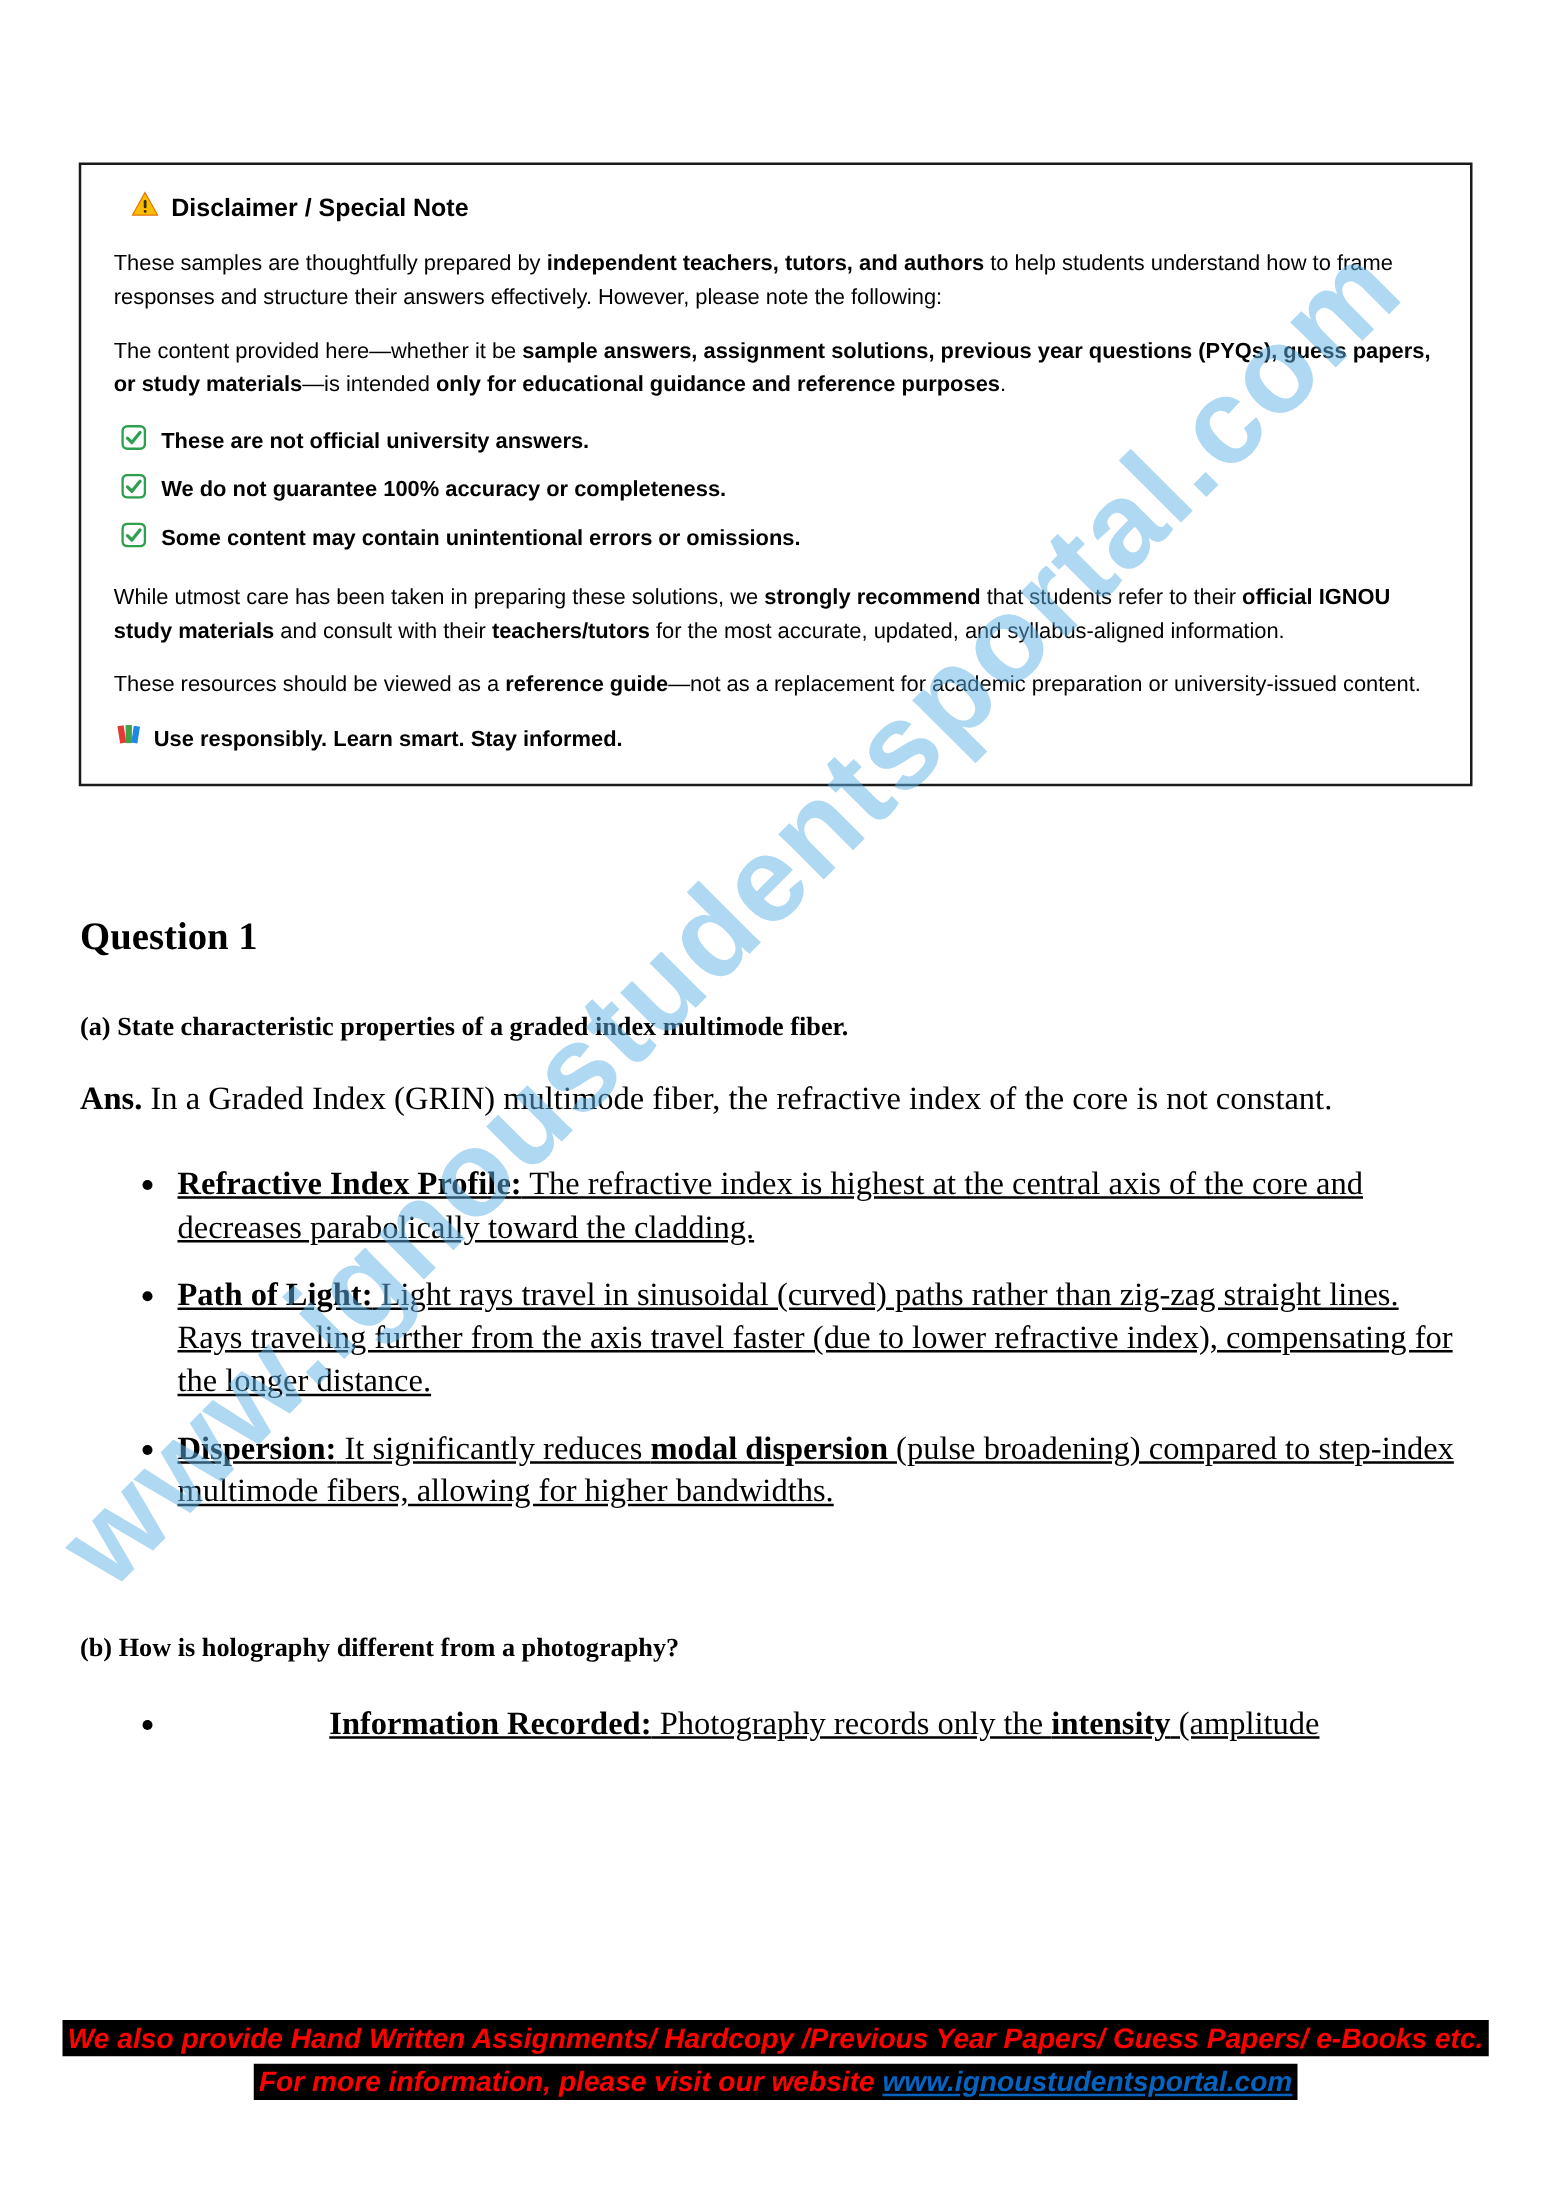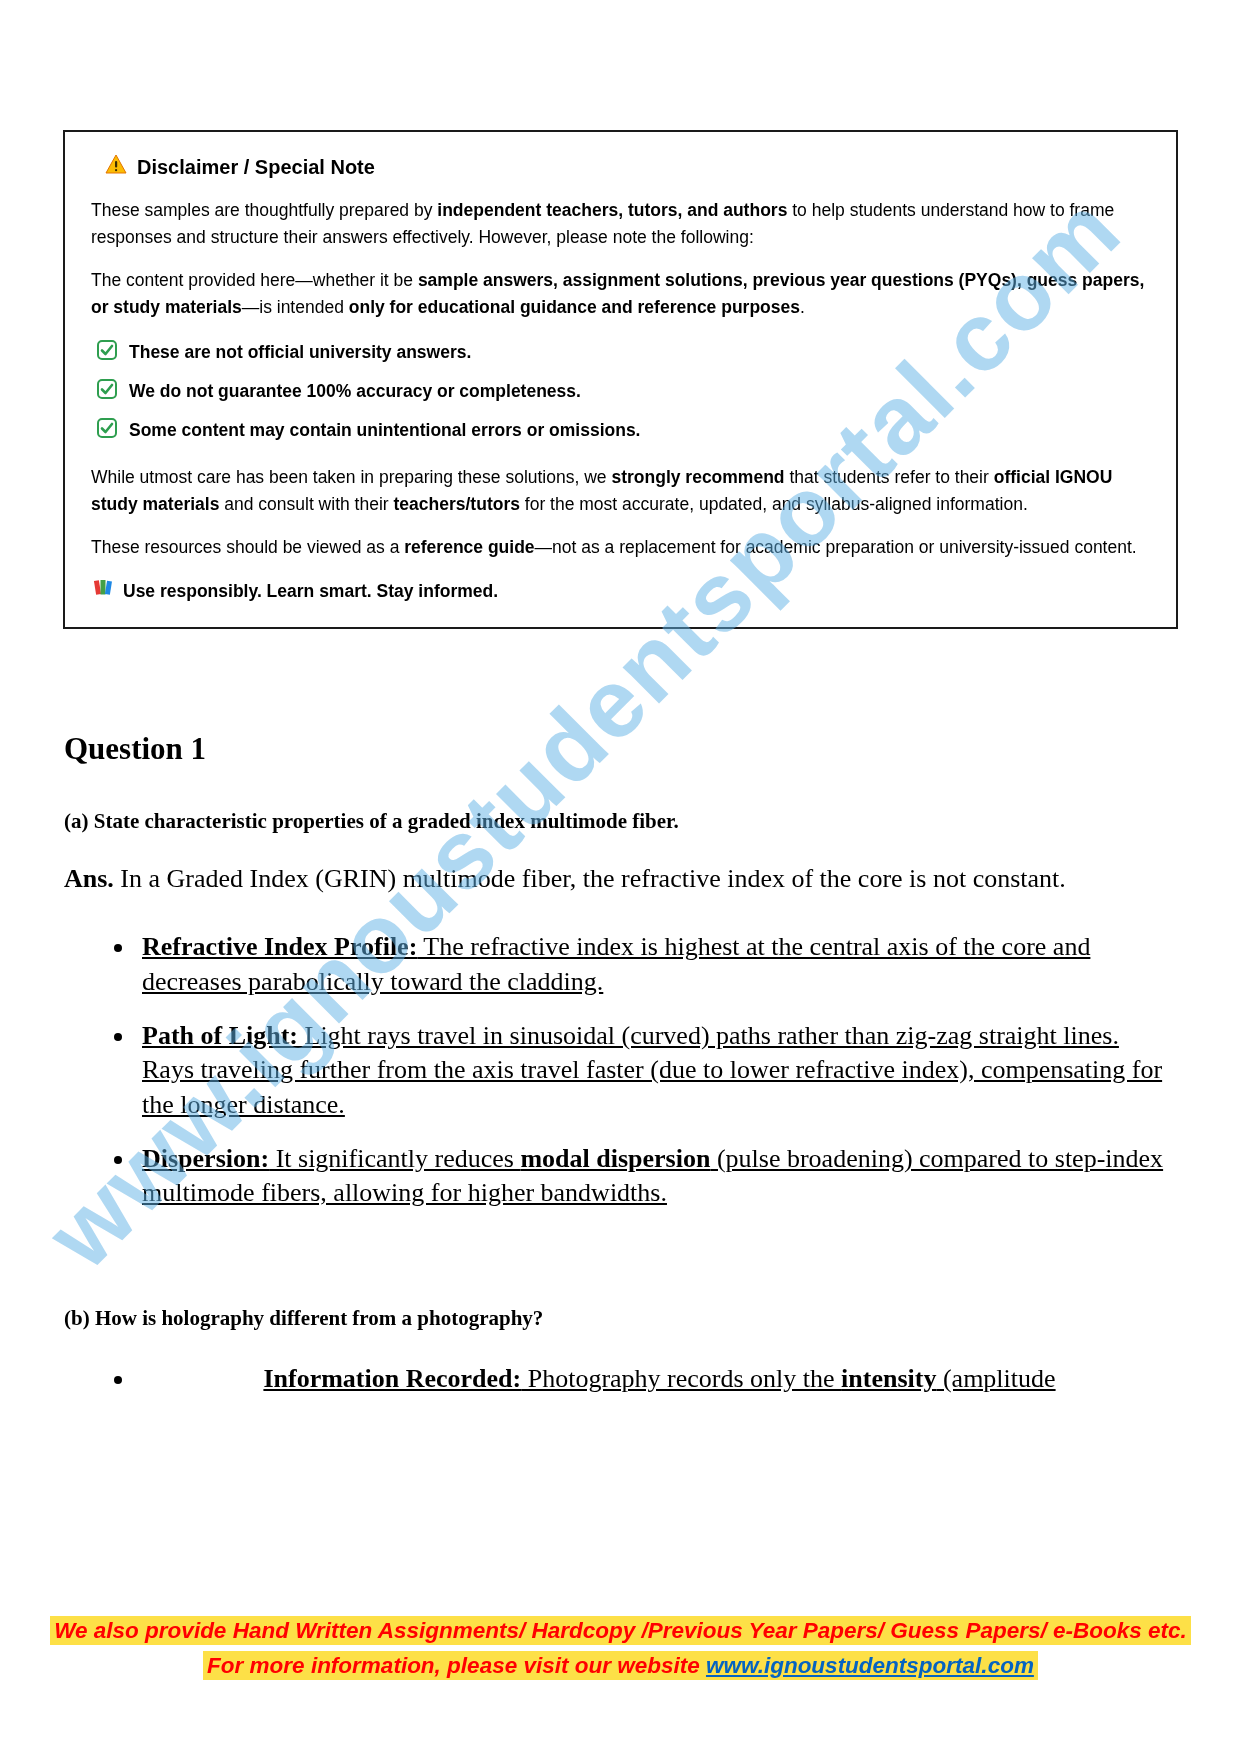--- a/index.html
+++ b/index.html
@@ -107,21 +107,21 @@
     right: 40px;
     top: 1484px;
     text-align: center;
     font-family: "Liberation Sans", sans-serif;
     font-style: italic;
     font-size: 22.5px;
     line-height: 1.55;
     font-weight: 600;
   }
   .footer .hl {
-    background: #fde047;
+    background: #000000;
     color: #ff0000;
     padding: 2px 4px;
     -webkit-box-decoration-break: clone;
     box-decoration-break: clone;
   }
   .footer .link {
     color: #0563c1;
     font-weight: bold;
     text-decoration: underline;
     cursor: pointer;

